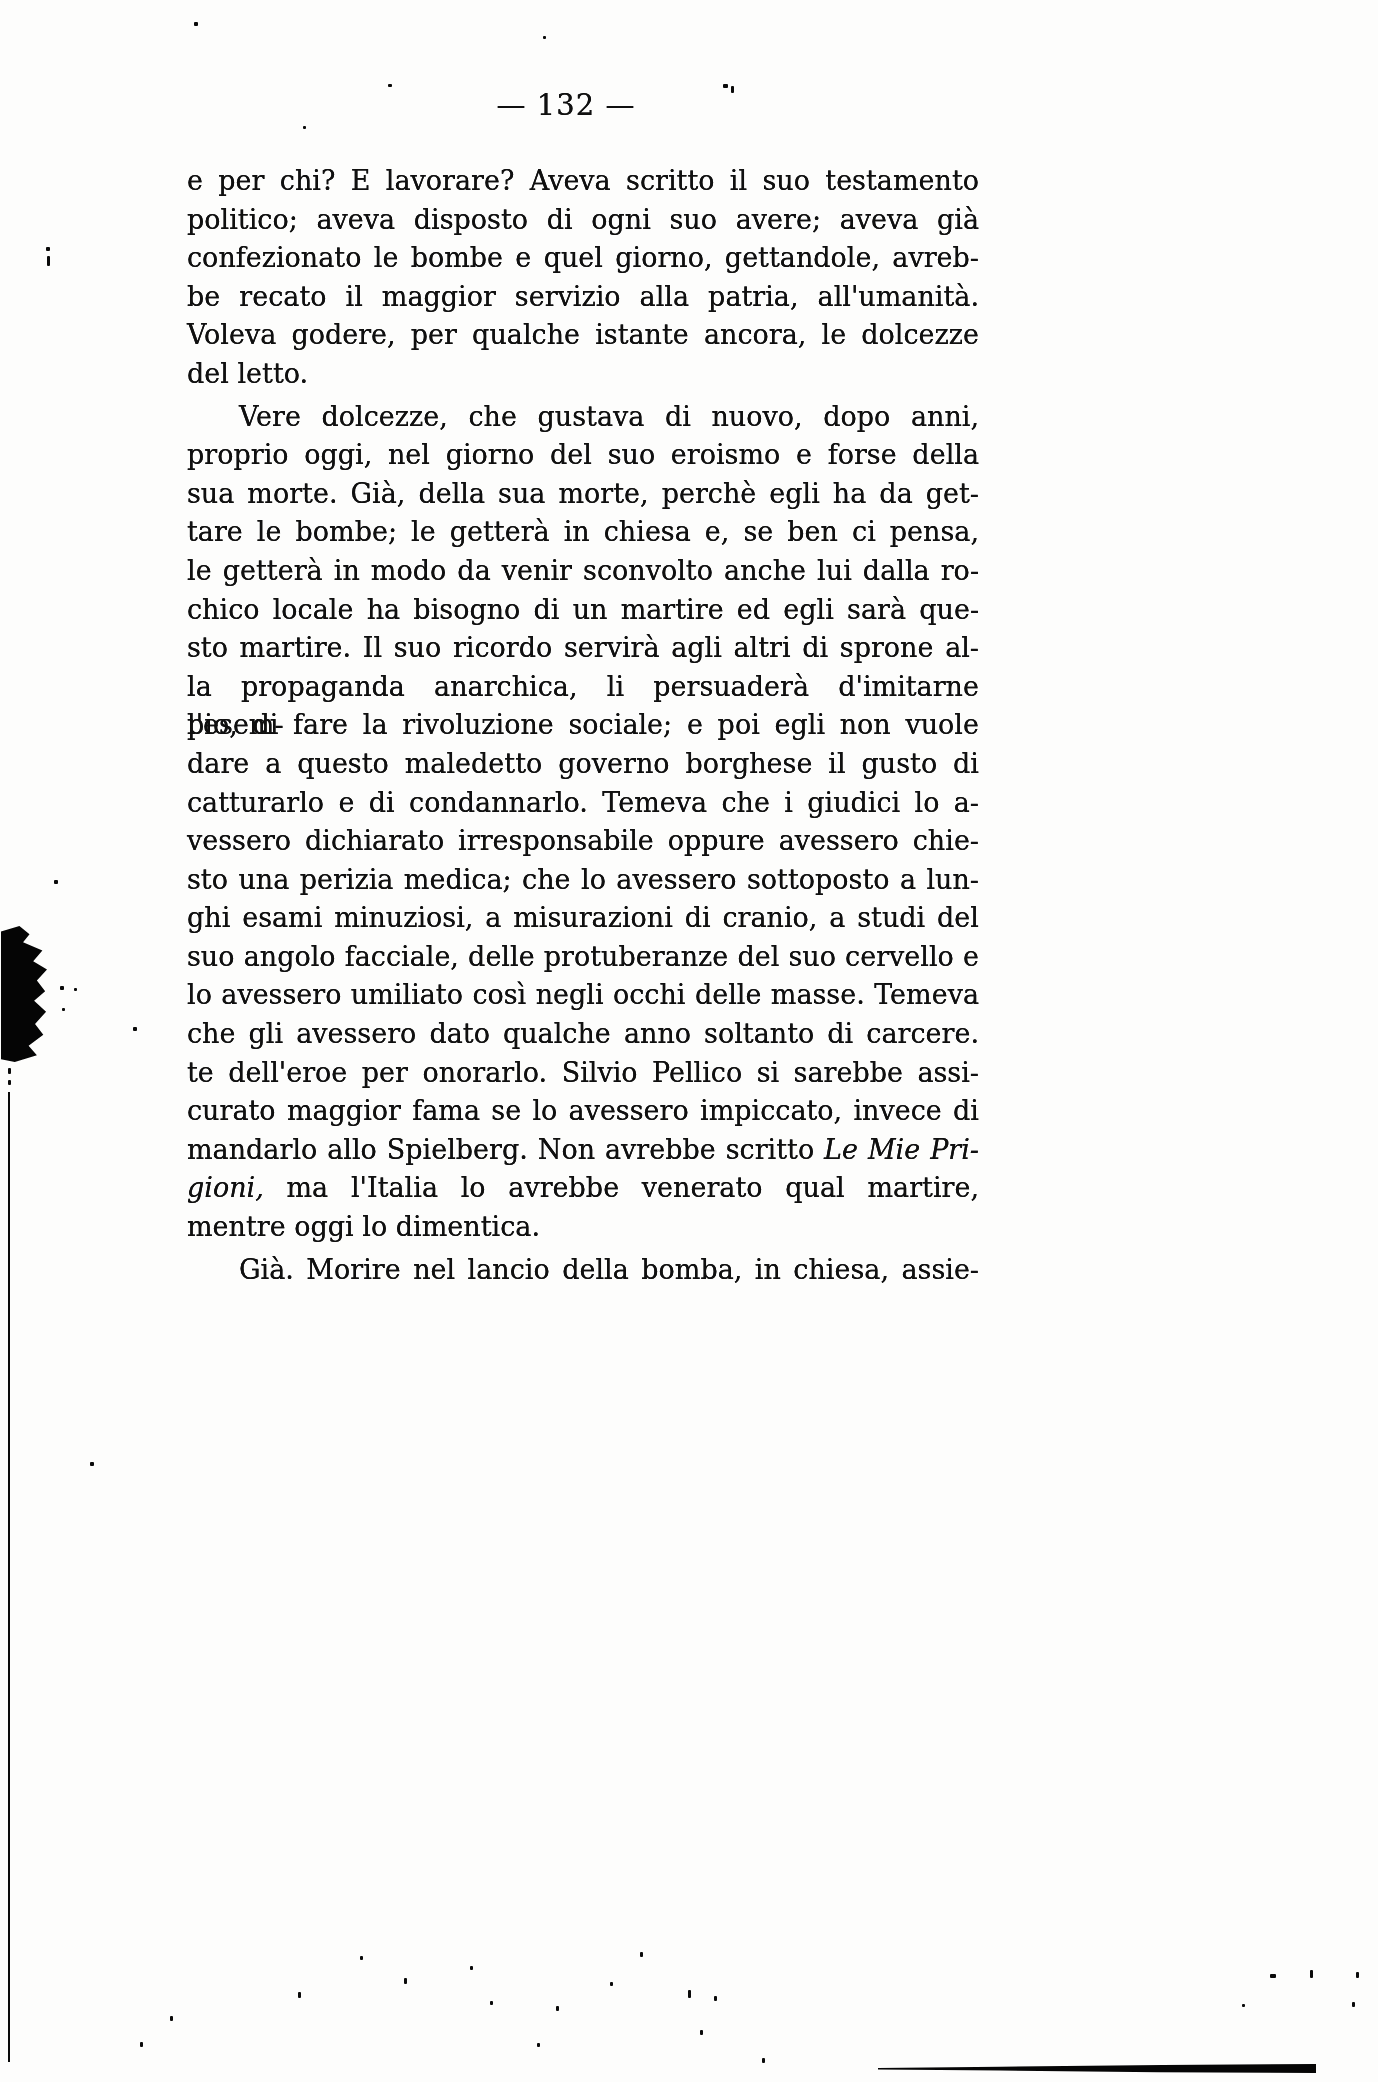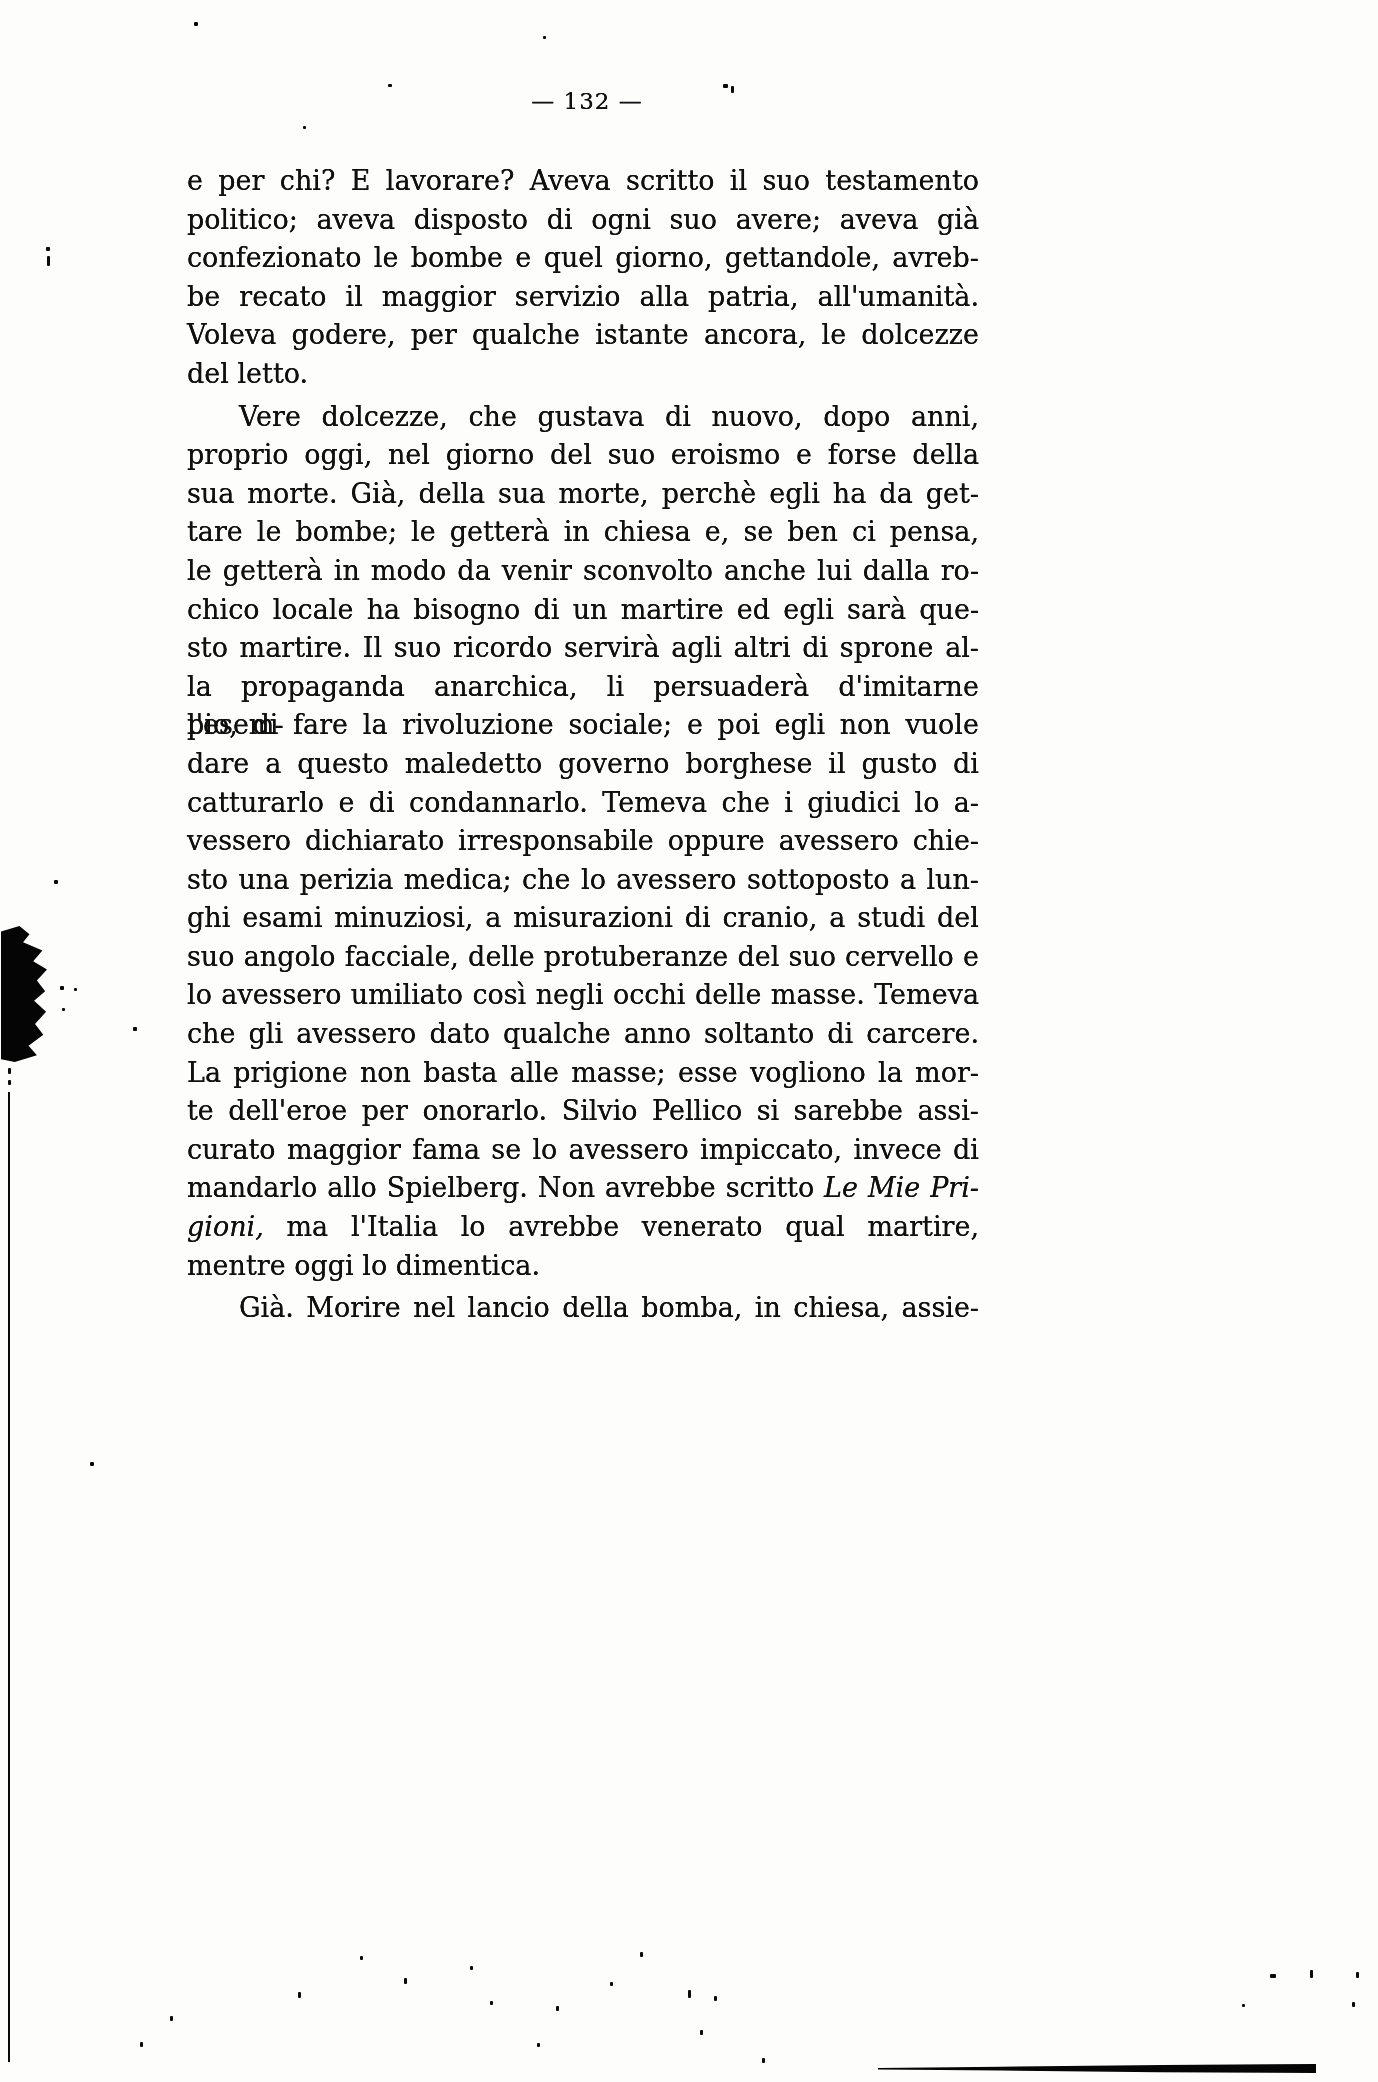--- a/index.html
+++ b/index.html
@@ -14,25 +14,25 @@
     color: #101010;
   }
   .page {
     position: absolute;
     inset: 0;
     width: 1378px;
     height: 2082px;
   }
   .page-number {
     position: absolute;
-    left: 187px;
+    left: 166px;
     top: 88px;
     width: 800px;
     text-align: center;
-    font-size: 23px;
+    font-size: 29px;
     letter-spacing: 1px;
     text-shadow: 0 0 0.4px currentColor;
   }
   .text-block {
     position: absolute;
     left: 183px;
     top: 158px;
     width: 800px;
     font-size: 27px;
     line-height: 38.6px;
@@ -108,21 +108,20 @@
         <div class="line">la propaganda anarchica, li persuaderà d'imitarne l'esem-</div>
         <div class="line">pio, di fare la rivoluzione sociale; e poi egli non vuole</div>
         <div class="line">dare a questo maledetto governo borghese il gusto di</div>
         <div class="line">catturarlo e di condannarlo. Temeva che i giudici lo a-</div>
         <div class="line">vessero dichiarato irresponsabile oppure avessero chie-</div>
         <div class="line">sto una perizia medica; che lo avessero sottoposto a lun-</div>
         <div class="line">ghi esami minuziosi, a misurazioni di cranio, a studi del</div>
         <div class="line">suo angolo facciale, delle protuberanze del suo cervello e</div>
         <div class="line">lo avessero umiliato così negli occhi delle masse. Temeva</div>
         <div class="line">che gli avessero dato qualche anno soltanto di carcere.</div>
-        <div class="line">La prigione non basta alle masse; esse vogliono la mor-</div>
         <div class="line">te dell'eroe per onorarlo. Silvio Pellico si sarebbe assi-</div>
         <div class="line">curato maggior fama se lo avessero impiccato, invece di</div>
         <div class="line">mandarlo allo Spielberg. Non avrebbe scritto <em>Le Mie Pri-</em></div>
         <div class="line"><em>gioni,</em> ma l'Italia lo avrebbe venerato qual martire,</div>
         <div class="line short">mentre oggi lo dimentica.</div>
       </div>
       <div class="paragraph">
         <div class="line indent">Già. Morire nel lancio della bomba, in chiesa, assie-</div>
       </div>
     </div>

